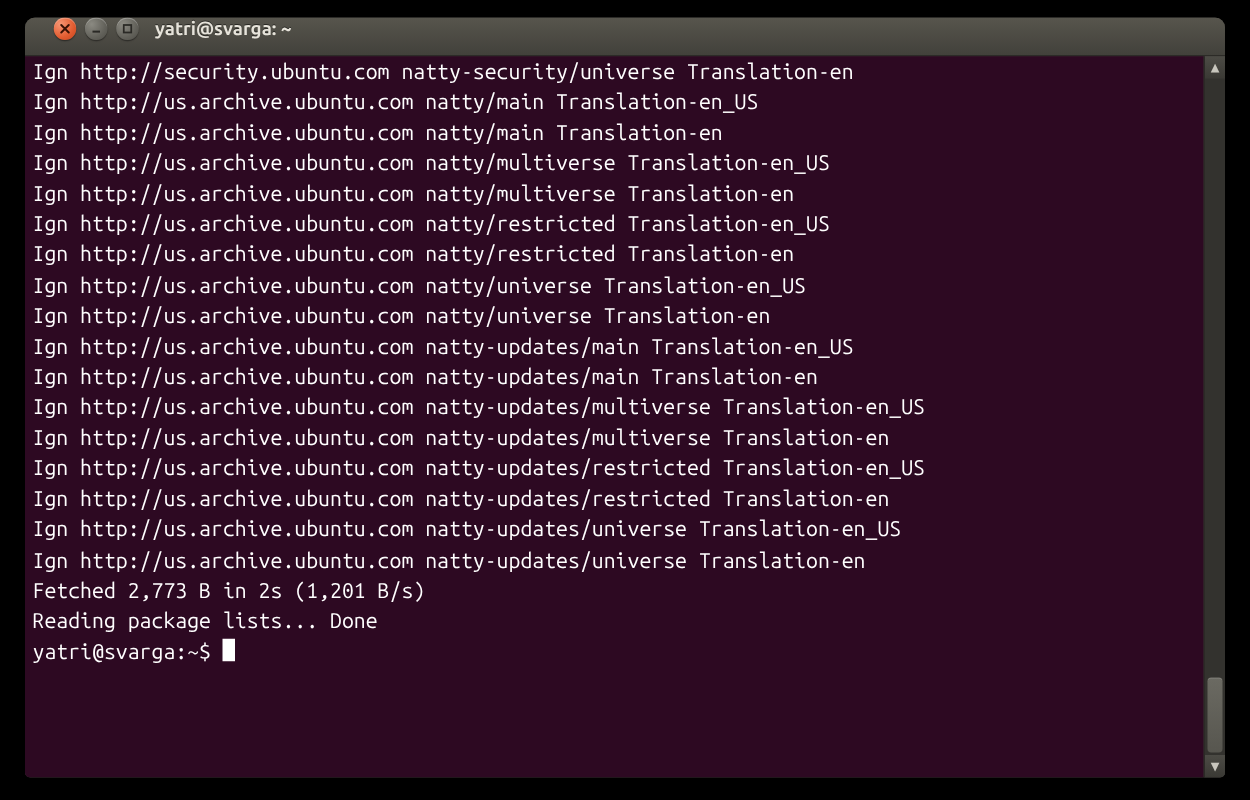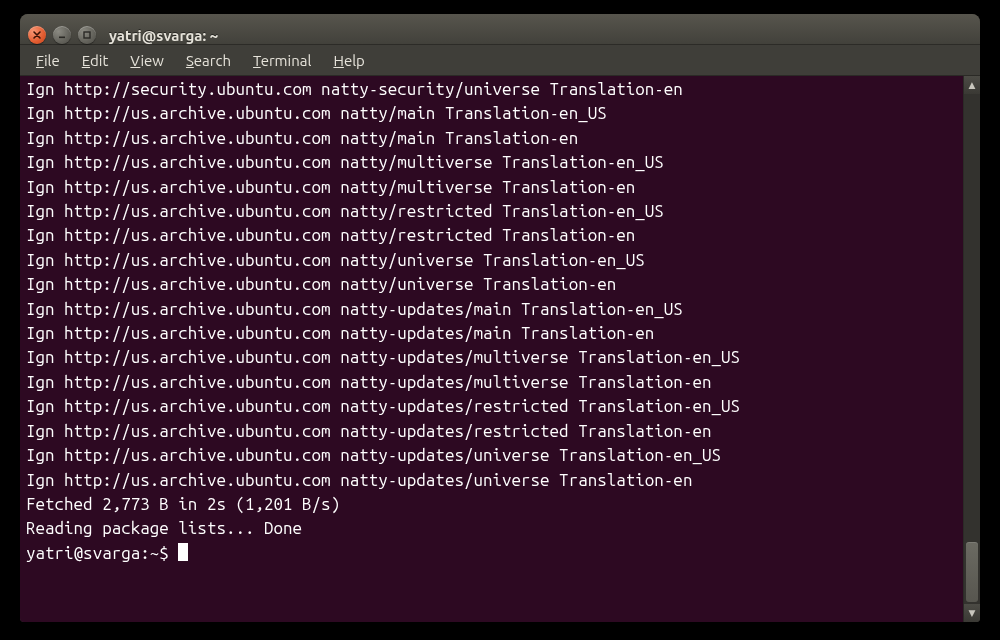--- a/index.html
+++ b/index.html
@@ -18,22 +18,22 @@
     box-shadow: 0 6px 18px rgba(0,0,0,0.7), 0 0 0 1px rgba(0,0,0,0.6);
     display: flex;
     flex-direction: column;
     overflow: hidden;
   }
   .titlebar {
     height: 30px;
     background: linear-gradient(to bottom, #57554d 0%, #42413b 100%);
     border-bottom: 1px solid #2c2b27;
     display: flex;
-    align-items: flex-end;
-    padding: 0 8px;
+    align-items: flex-start;
+    padding: 0 23px;
     gap: 7px;
     flex: 0 0 auto;
   }
   .win-btn {
     width: 18px; height: 18px;
     border-radius: 50%;
     display: flex; align-items: center; justify-content: center;
     box-shadow: inset 0 1px 0 rgba(255,255,255,0.25), 0 1px 1px rgba(0,0,0,0.4);
   }
   .win-btn svg { width: 10px; height: 10px; }
@@ -130,28 +130,20 @@
         </svg>
     </div>
     <div class="win-btn btn-max">
       <svg viewBox="0 0 10 10">
           <rect x="2" y="2" width="6" height="6" fill="none" stroke="#2a2925" stroke-width="1.4"></rect>
         </svg>
     </div>
     <div class="title">yatri@svarga: ~</div>
   </div>
 
-  <div class="menubar">
-    <div class="menu-item">File</div>
-    <div class="menu-item">Edit</div>
-    <div class="menu-item">View</div>
-    <div class="menu-item">Search</div>
-    <div class="menu-item">Terminal</div>
-    <div class="menu-item">Help</div>
-  </div>
 
   <div class="term-wrap">
     <div class="terminal" id="terminal"><div>Ign http://security.ubuntu.com natty-security/universe Translation-en</div><div>Ign http://us.archive.ubuntu.com natty/main Translation-en_US</div><div>Ign http://us.archive.ubuntu.com natty/main Translation-en</div><div>Ign http://us.archive.ubuntu.com natty/multiverse Translation-en_US</div><div>Ign http://us.archive.ubuntu.com natty/multiverse Translation-en</div><div>Ign http://us.archive.ubuntu.com natty/restricted Translation-en_US</div><div>Ign http://us.archive.ubuntu.com natty/restricted Translation-en</div><div>Ign http://us.archive.ubuntu.com natty/universe Translation-en_US</div><div>Ign http://us.archive.ubuntu.com natty/universe Translation-en</div><div>Ign http://us.archive.ubuntu.com natty-updates/main Translation-en_US</div><div>Ign http://us.archive.ubuntu.com natty-updates/main Translation-en</div><div>Ign http://us.archive.ubuntu.com natty-updates/multiverse Translation-en_US</div><div>Ign http://us.archive.ubuntu.com natty-updates/multiverse Translation-en</div><div>Ign http://us.archive.ubuntu.com natty-updates/restricted Translation-en_US</div><div>Ign http://us.archive.ubuntu.com natty-updates/restricted Translation-en</div><div>Ign http://us.archive.ubuntu.com natty-updates/universe Translation-en_US</div><div>Ign http://us.archive.ubuntu.com natty-updates/universe Translation-en</div><div>Fetched 2,773 B in 2s (1,201 B/s)</div><div>Reading package lists... Done</div><div>yatri@svarga:~$ <span class="cursor"></span></div></div>
     <div class="scrollbar">
       <div class="scroll-arrow up">▲</div>
       <div class="scroll-track">
         <div class="scroll-thumb"></div>
       </div>
       <div class="scroll-arrow down">▼</div>
     </div>

